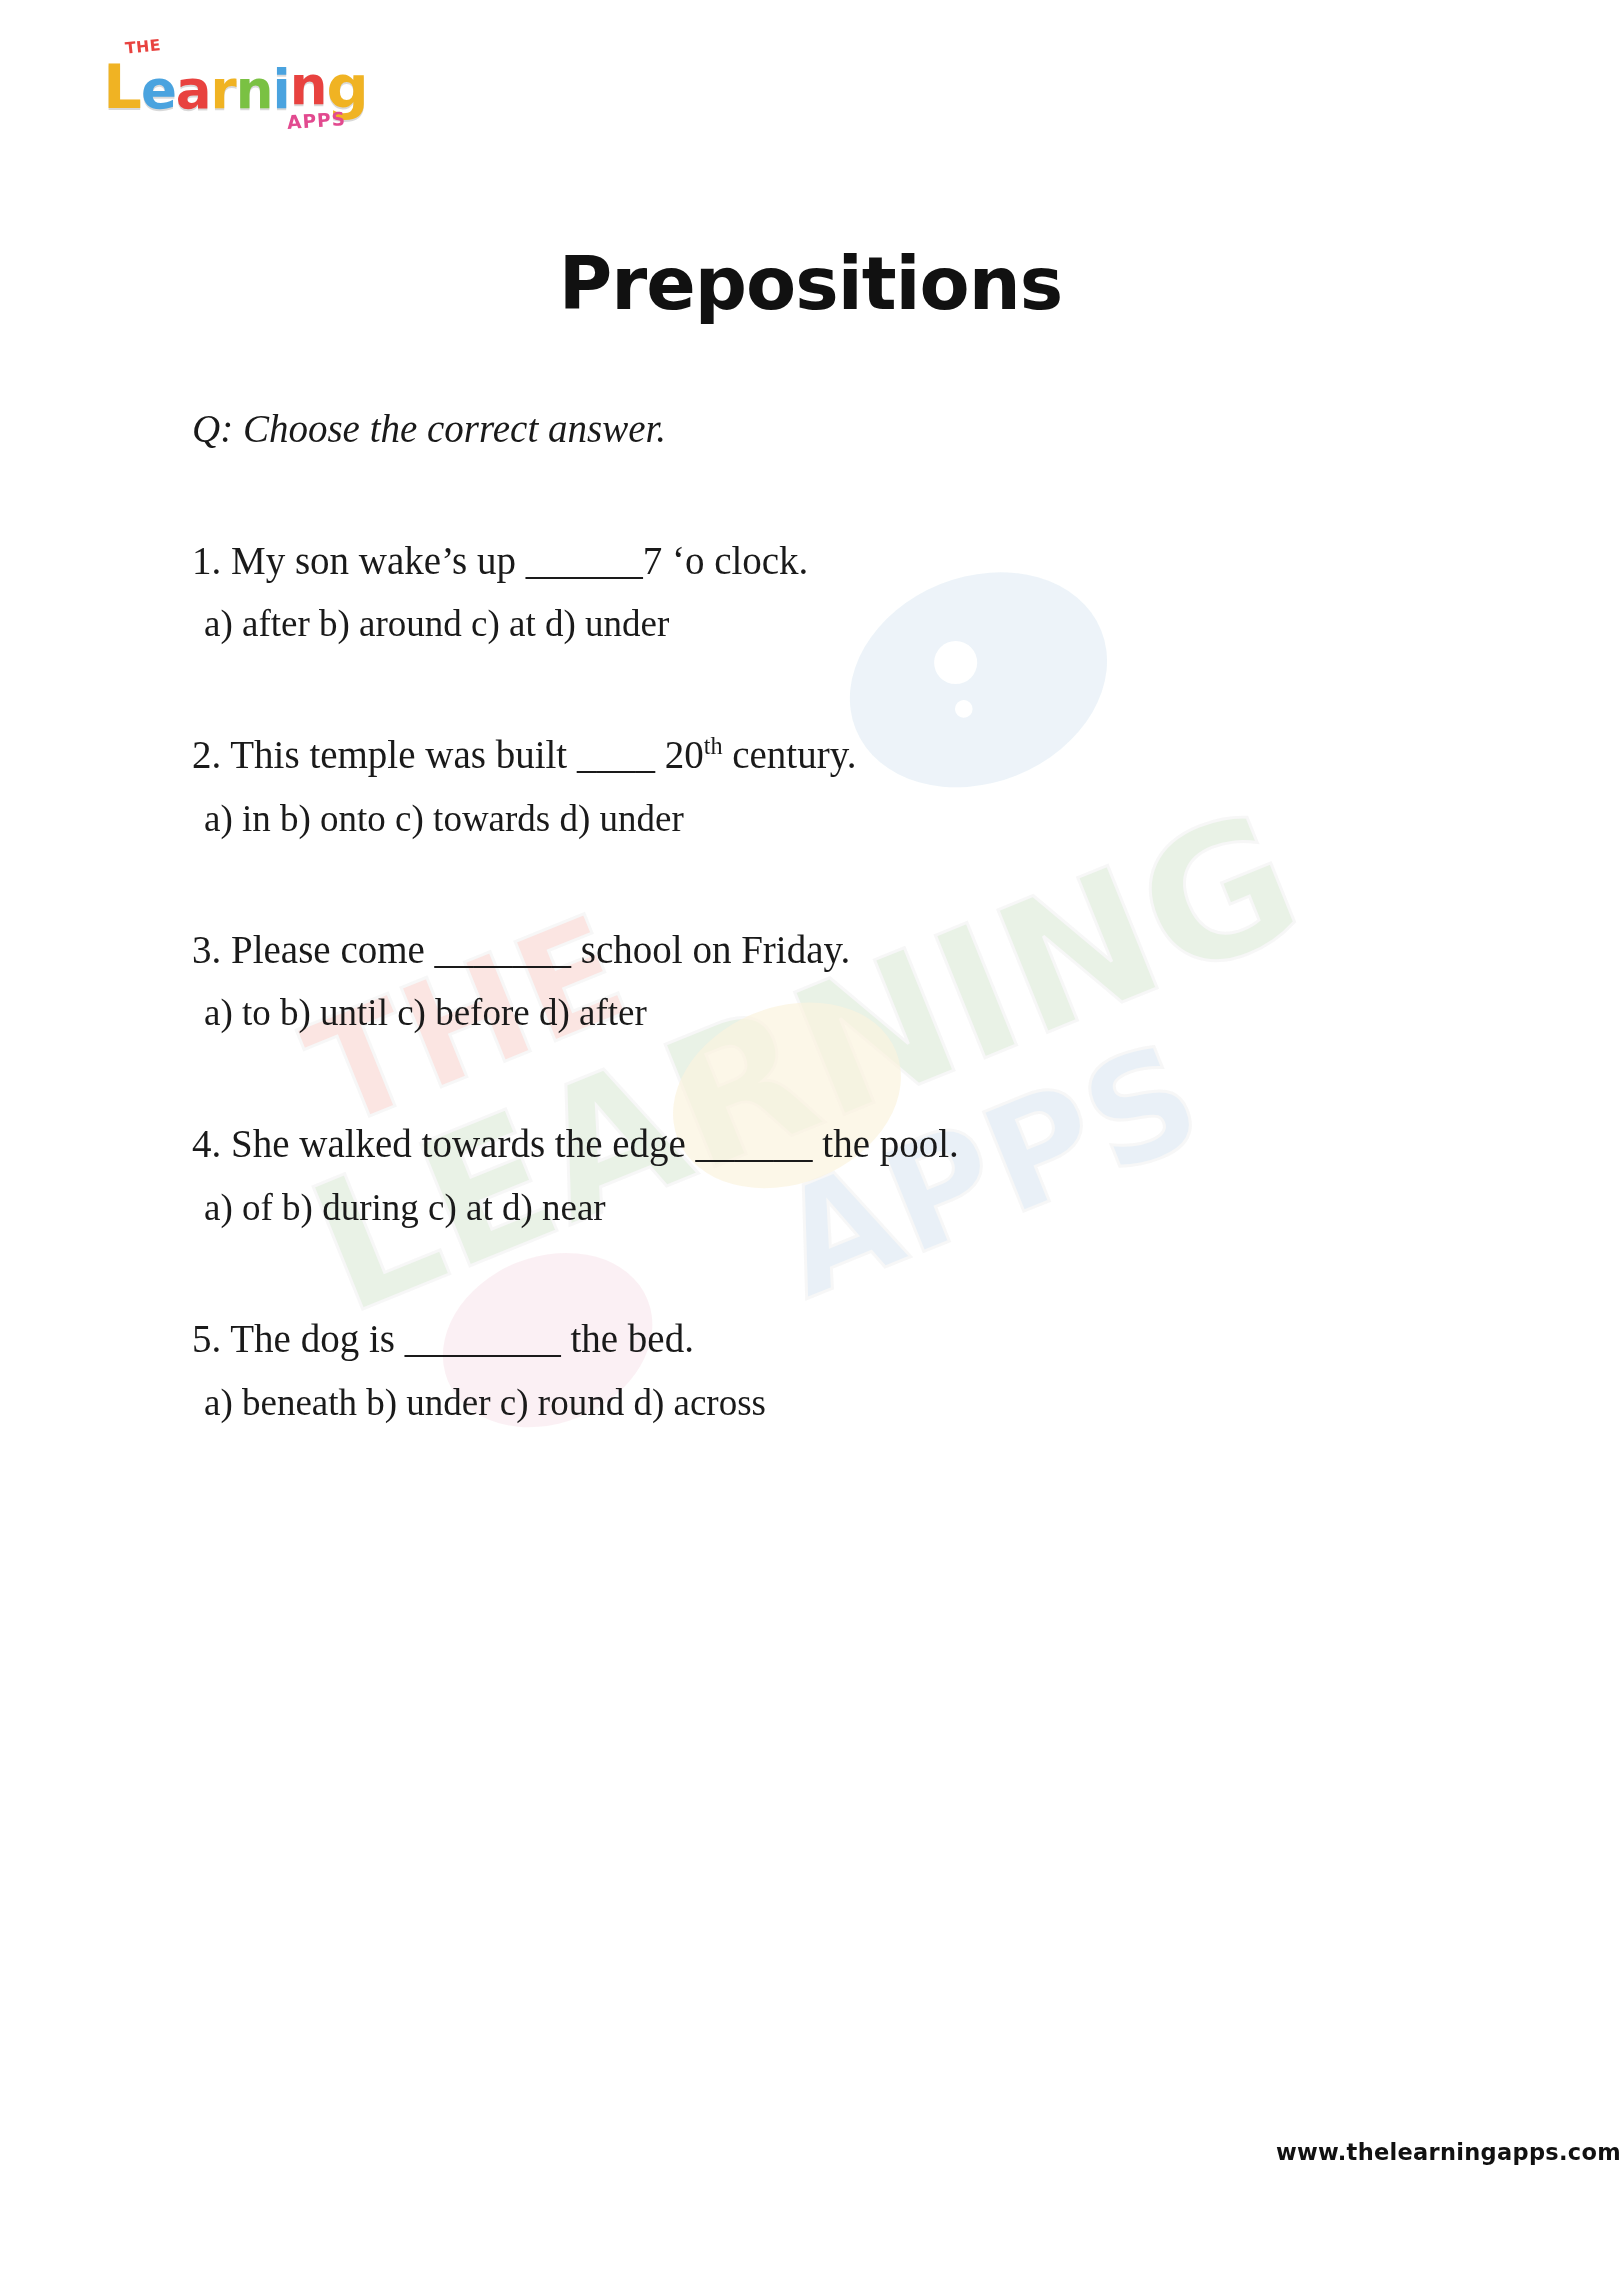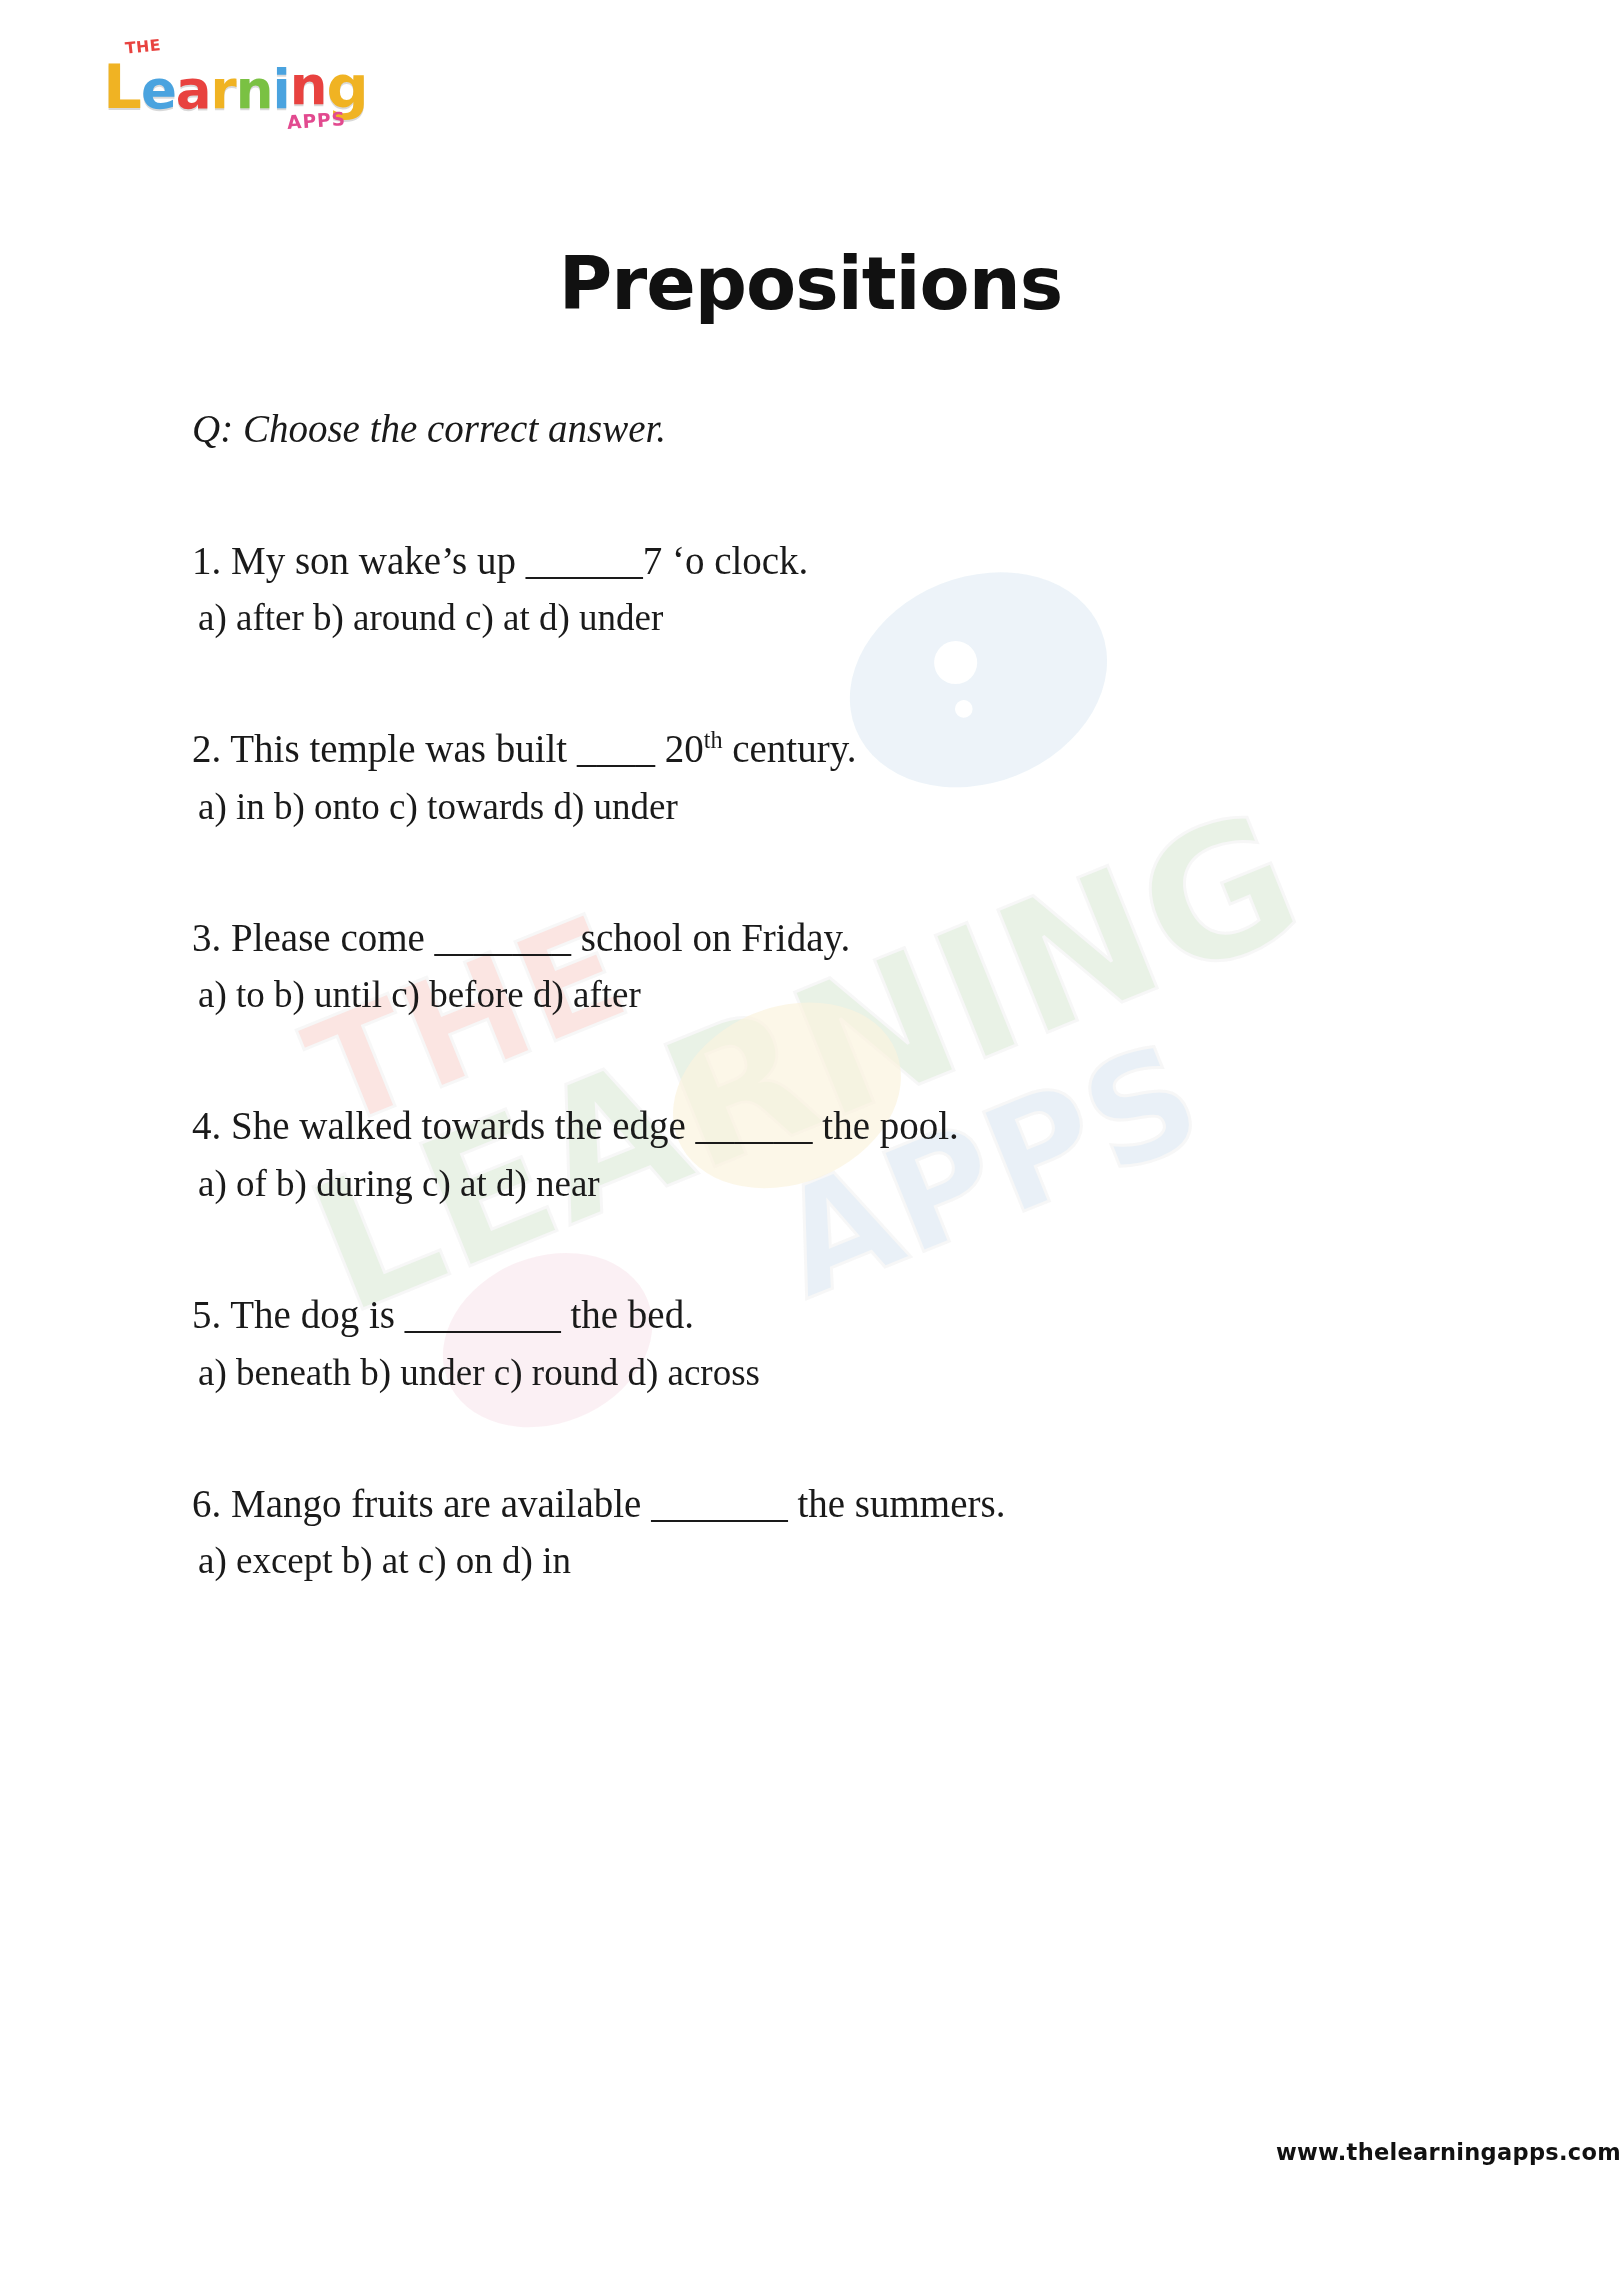--- a/index.html
+++ b/index.html
@@ -114,21 +114,21 @@
     margin-top: 80px;
   }
   .q-text {
     font-size: 39px;
     line-height: 1.35;
     margin: 0 0 5.9px 0;
   }
   .q-options {
     font-size: 37px;
     line-height: 1.35;
-    margin: 6px;
+    margin: 12px;
   }
   sup {
     font-size: 0.62em;
     vertical-align: super;
     line-height: 0;
     text-align: center;
   }
 
   
   .footer {
@@ -194,21 +194,17 @@
   <div class="q-block">
     <p class="q-text">4. She walked towards the edge ______ the pool.</p>
     <p class="q-options">a) of b) during c) at d) near</p>
   </div>
 
   <div class="q-block">
     <p class="q-text">5. The dog is ________ the bed.</p>
     <p class="q-options">a) beneath b) under c) round d) across</p>
   </div>
 
-  <div class="q-block">
-    <p class="q-text">6.  Mango fruits are available _______ the summers.</p>
-    <p class="q-options">a) except b) at c) on d) in</p>
-  </div>
 
 </div>
 
 <div class="footer">www.thelearningapps.com</div>
 
 
 </body></html>

